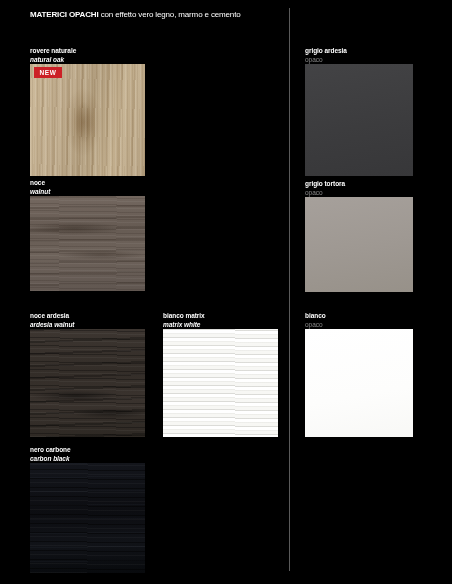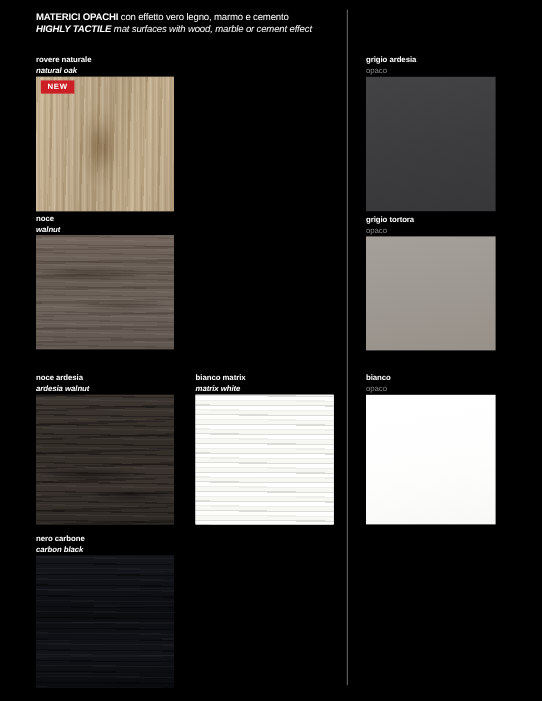--- a/index.html
+++ b/index.html
@@ -189,21 +189,20 @@
 <body>
 
 <div class="page">
 
   <div class="divider"></div>
 
   <div class="col-left">
 
     <div class="heading" id="heading-left">
       <span class="l1"><span>MATERICI OPACHI</span><span class="thin"> con effetto vero legno, marmo e cemento</span></span>
-      <span class="l2"><span>HIGHLY TACTILE</span><span class="thin"> mat surfaces with wood, marble or cement effect</span></span>
     </div>
 
     <div class="sample" style="left:30px; top:47px; width:115px;">
       <div class="sample-label">
         <span>rovere naturale</span>
         <span class="it">natural oak</span>
       </div>
       <div class="swatch tex-oak" style="width:115px; height:112px;"></div>
       <div class="new-badge">NEW</div>
     </div>

